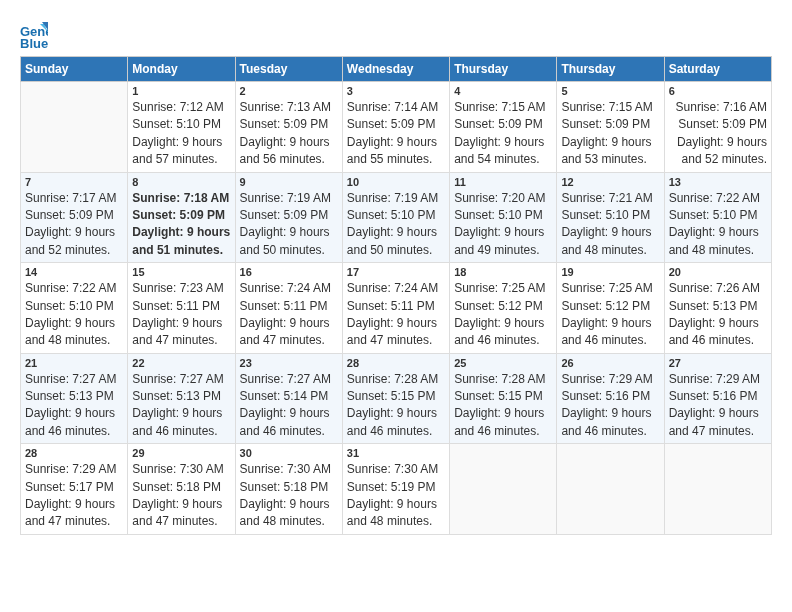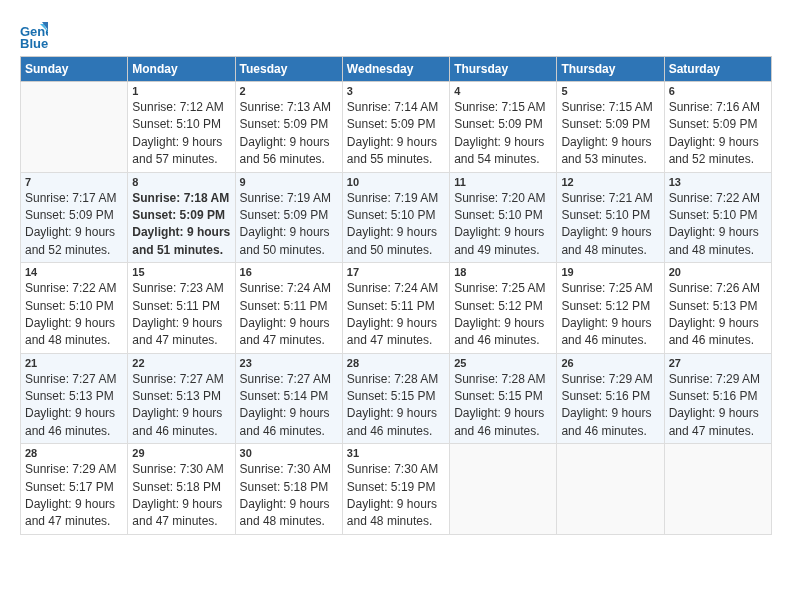--- a/index.html
+++ b/index.html
@@ -156,21 +156,21 @@
           </td>
           <td>
             <span class="day-number">5</span>
             <div class="day-info" style="white-space: pre-line;">Sunrise: 7:15 AM
 Sunset: 5:09 PM
 Daylight: 9 hours
 and 53 minutes.</div>
           </td>
           <td>
             <span class="day-number">6</span>
-            <div class="day-info" style="white-space: pre-line;">Sunrise: 7:16 AM
+            <div class="day-info" style="white-space: pre-line; text-align: right;">Sunrise: 7:16 AM
 Sunset: 5:09 PM
 Daylight: 9 hours
 and 52 minutes.</div>
           </td>
         </tr>
         <tr>
           <td>
             <span class="day-number">7</span>
             <div class="day-info" style="white-space: pre-line;">Sunrise: 7:17 AM
 Sunset: 5:09 PM

